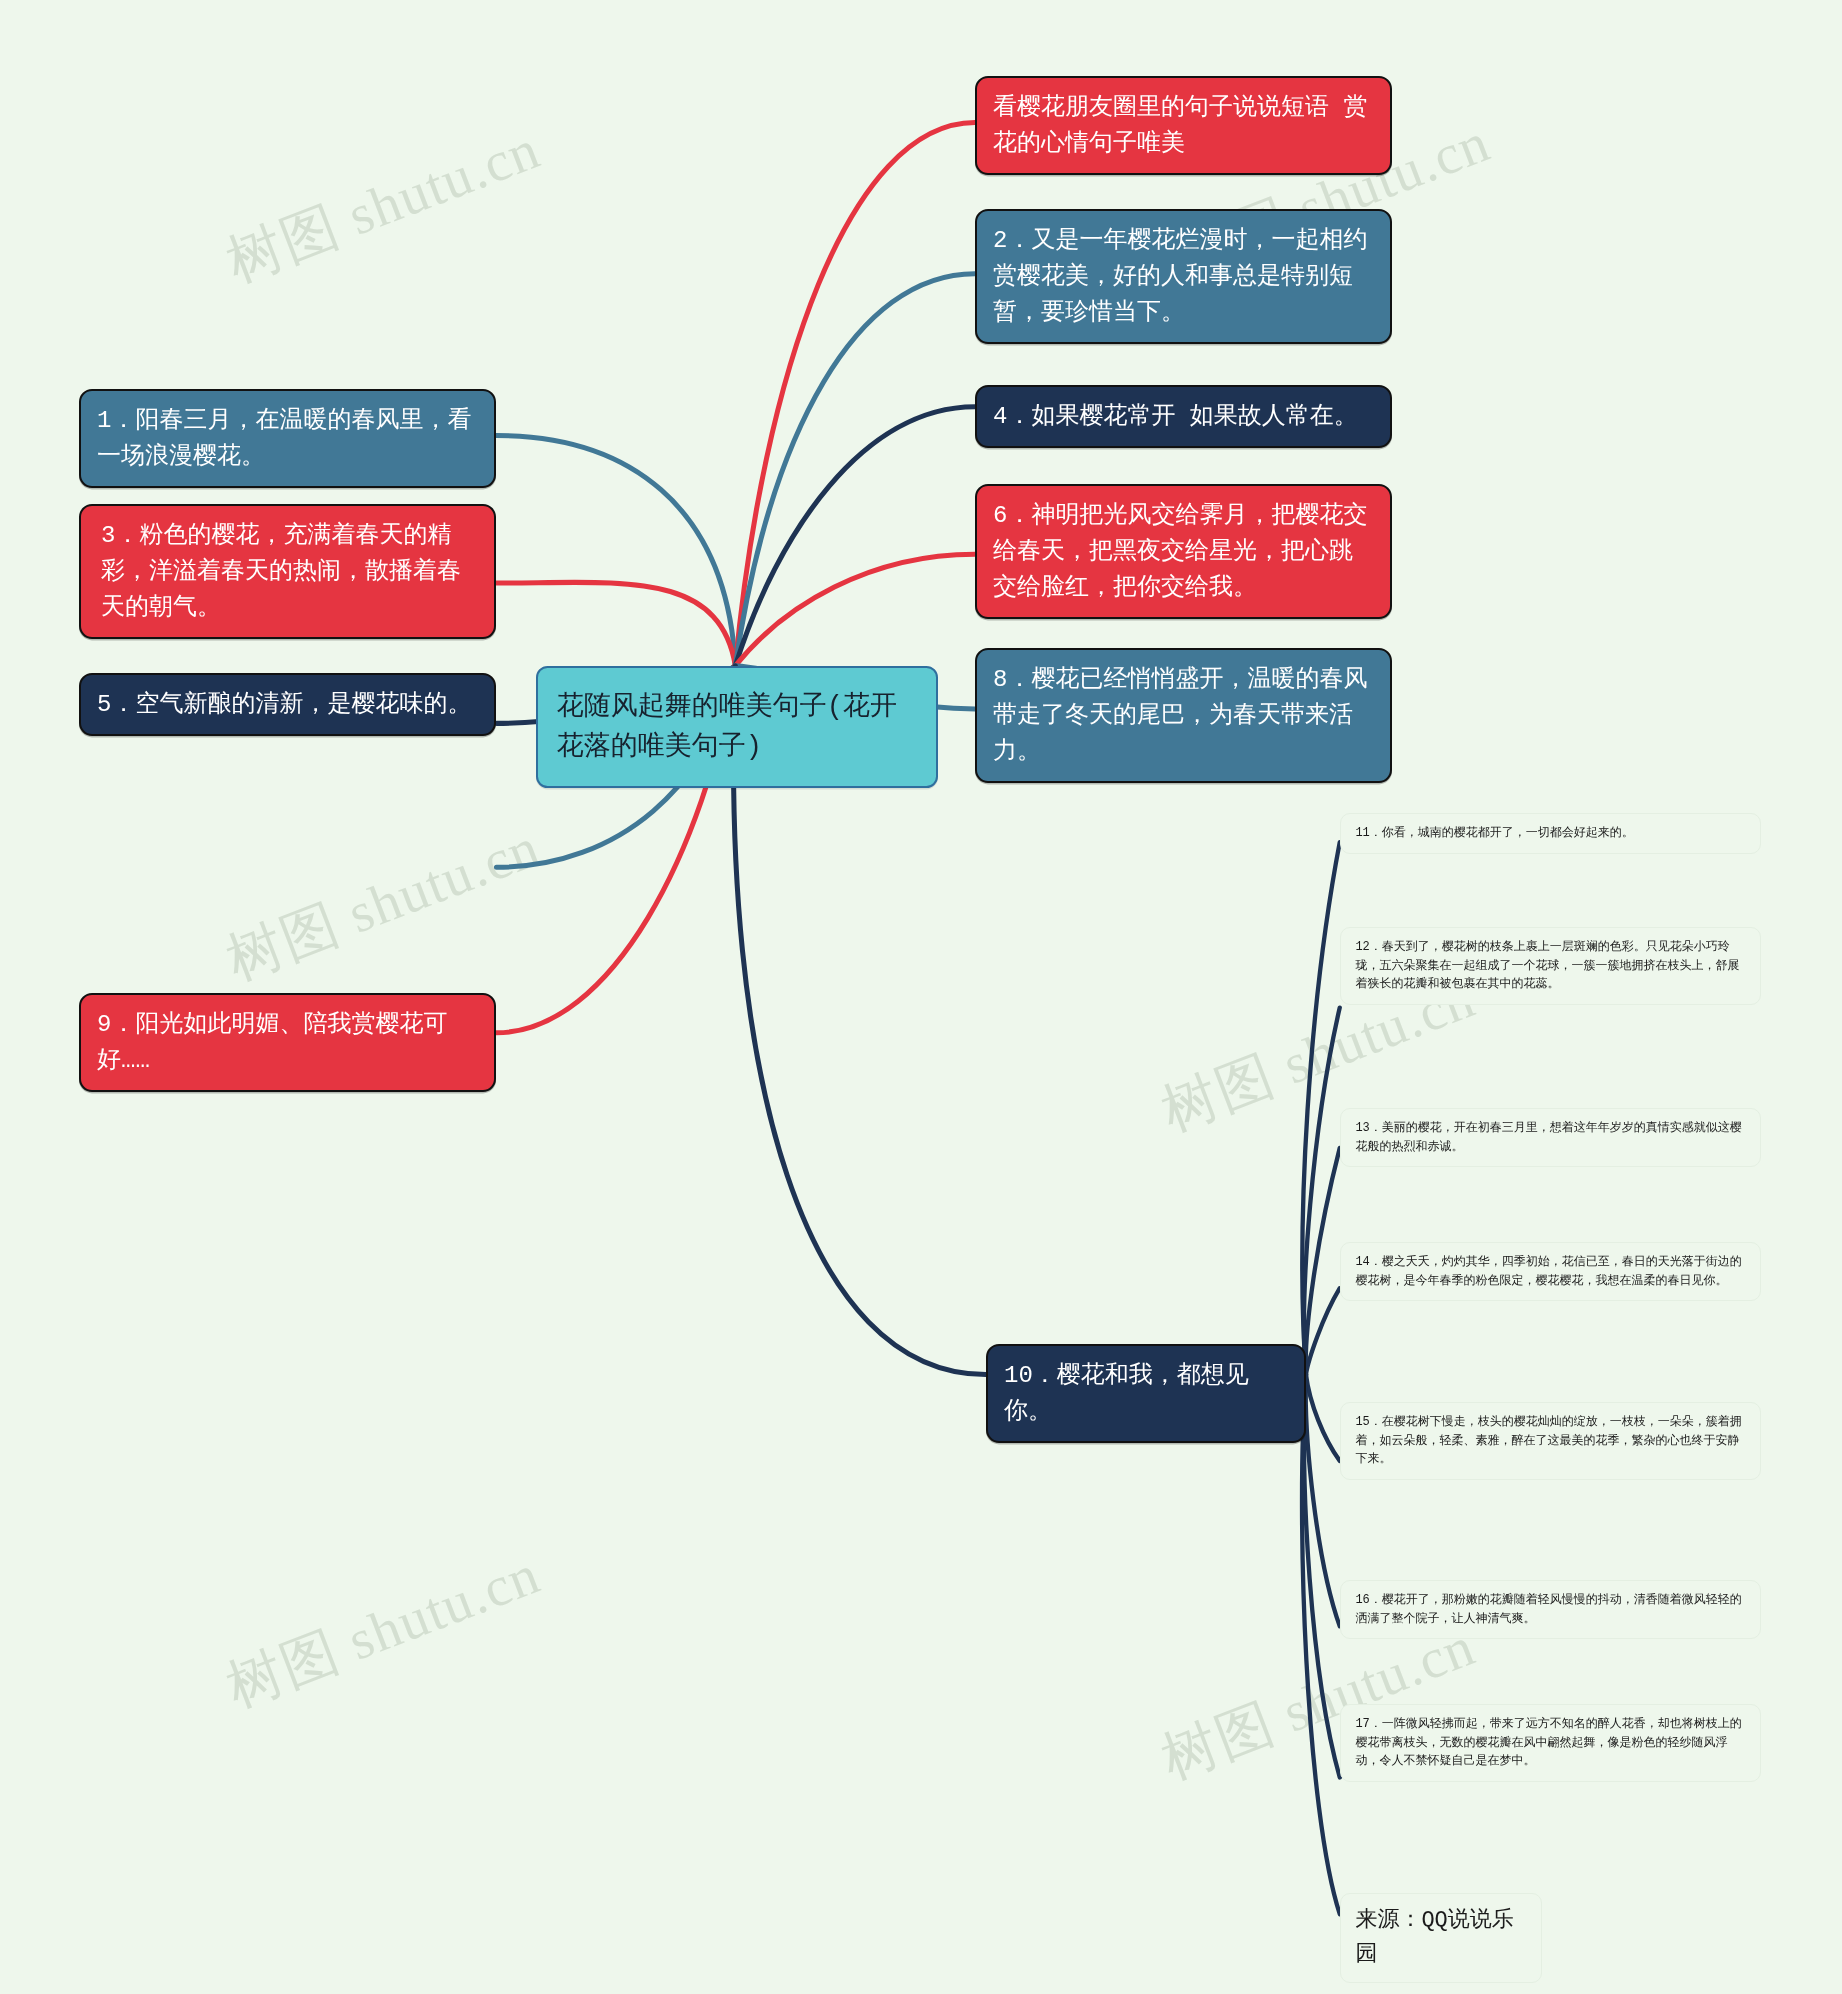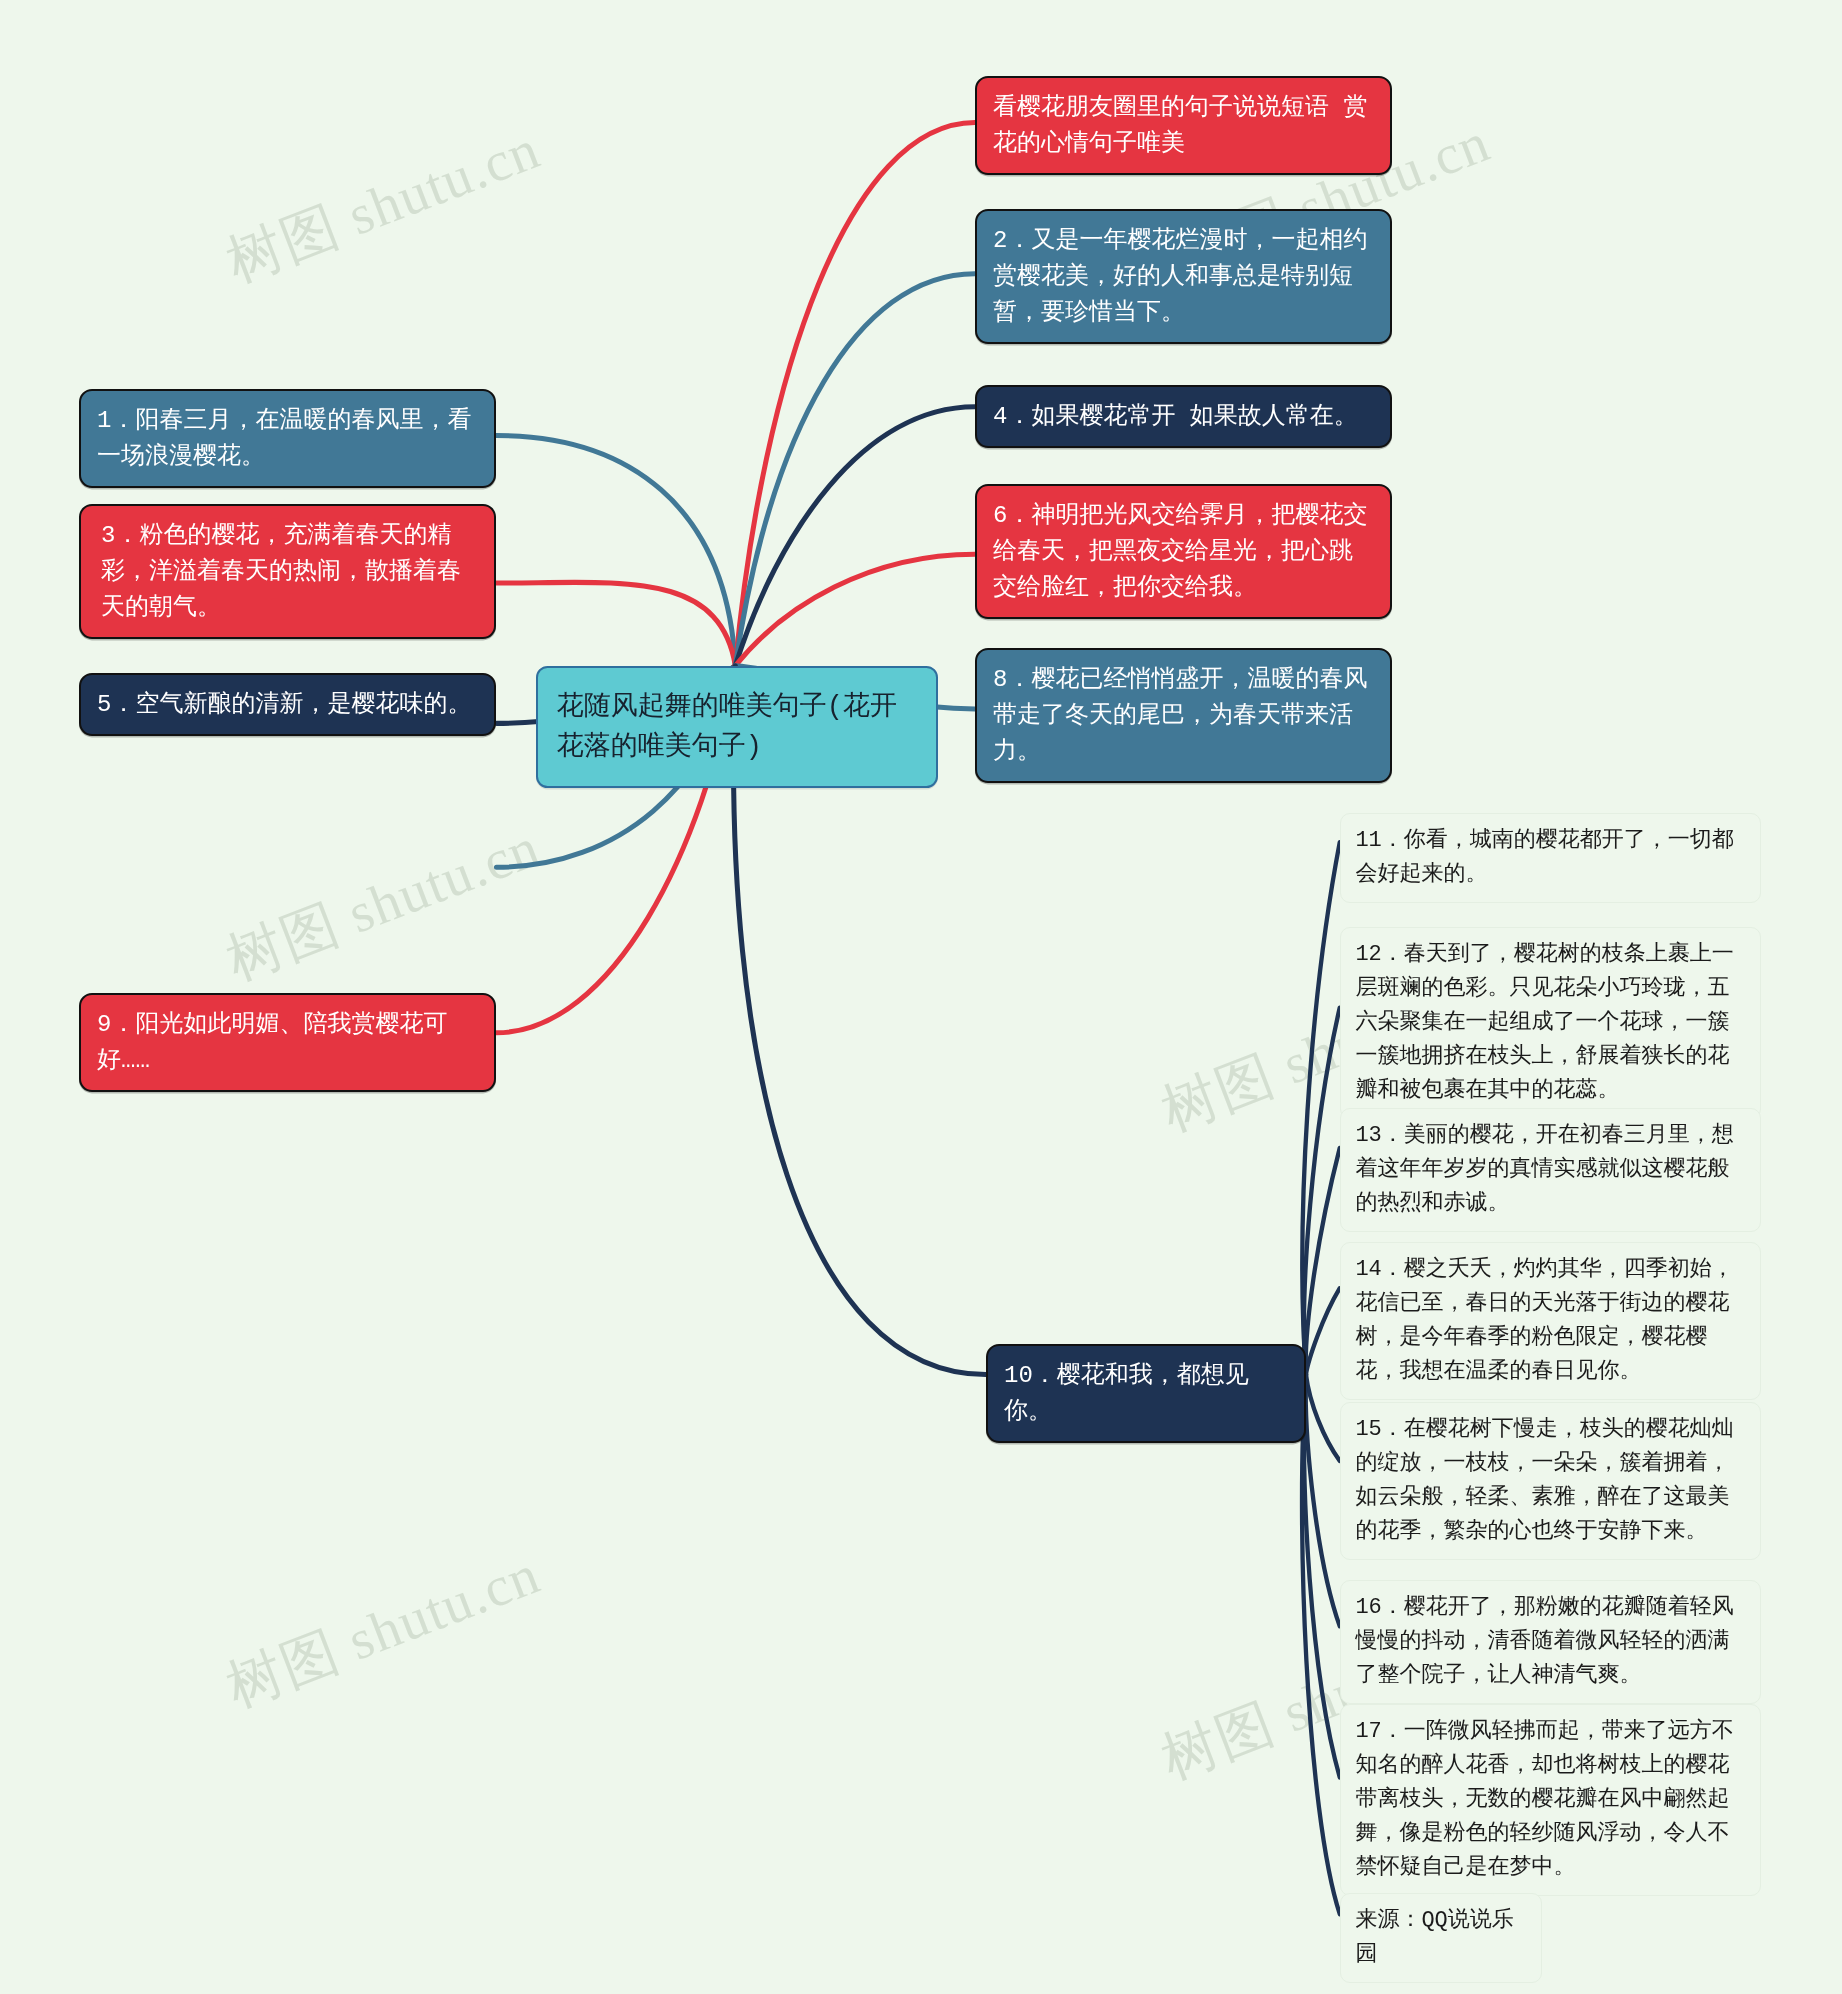--- a/index.html
+++ b/index.html
@@ -82,21 +82,21 @@
     justify-content: center;
     box-shadow: 0 1.4px 0 rgba(0,0,0,.10);
   }
 
   
   .lvl2 {
     background: #eef7ec;
     border: 1.4px solid #e4efe2;
     border-radius: 10px;
     color: #1b1b1b;
-    font-size: 22px;
+    font-size: 12px;
     padding: 10px 14.4px;
     line-height: 1.55;
     align-items: flex-start;
   }
   .lvl2.source { font-size: 22px; padding: 10px 14.4px; }
 </style>
 </head>
 <body>
 
 <div id="canvas">

